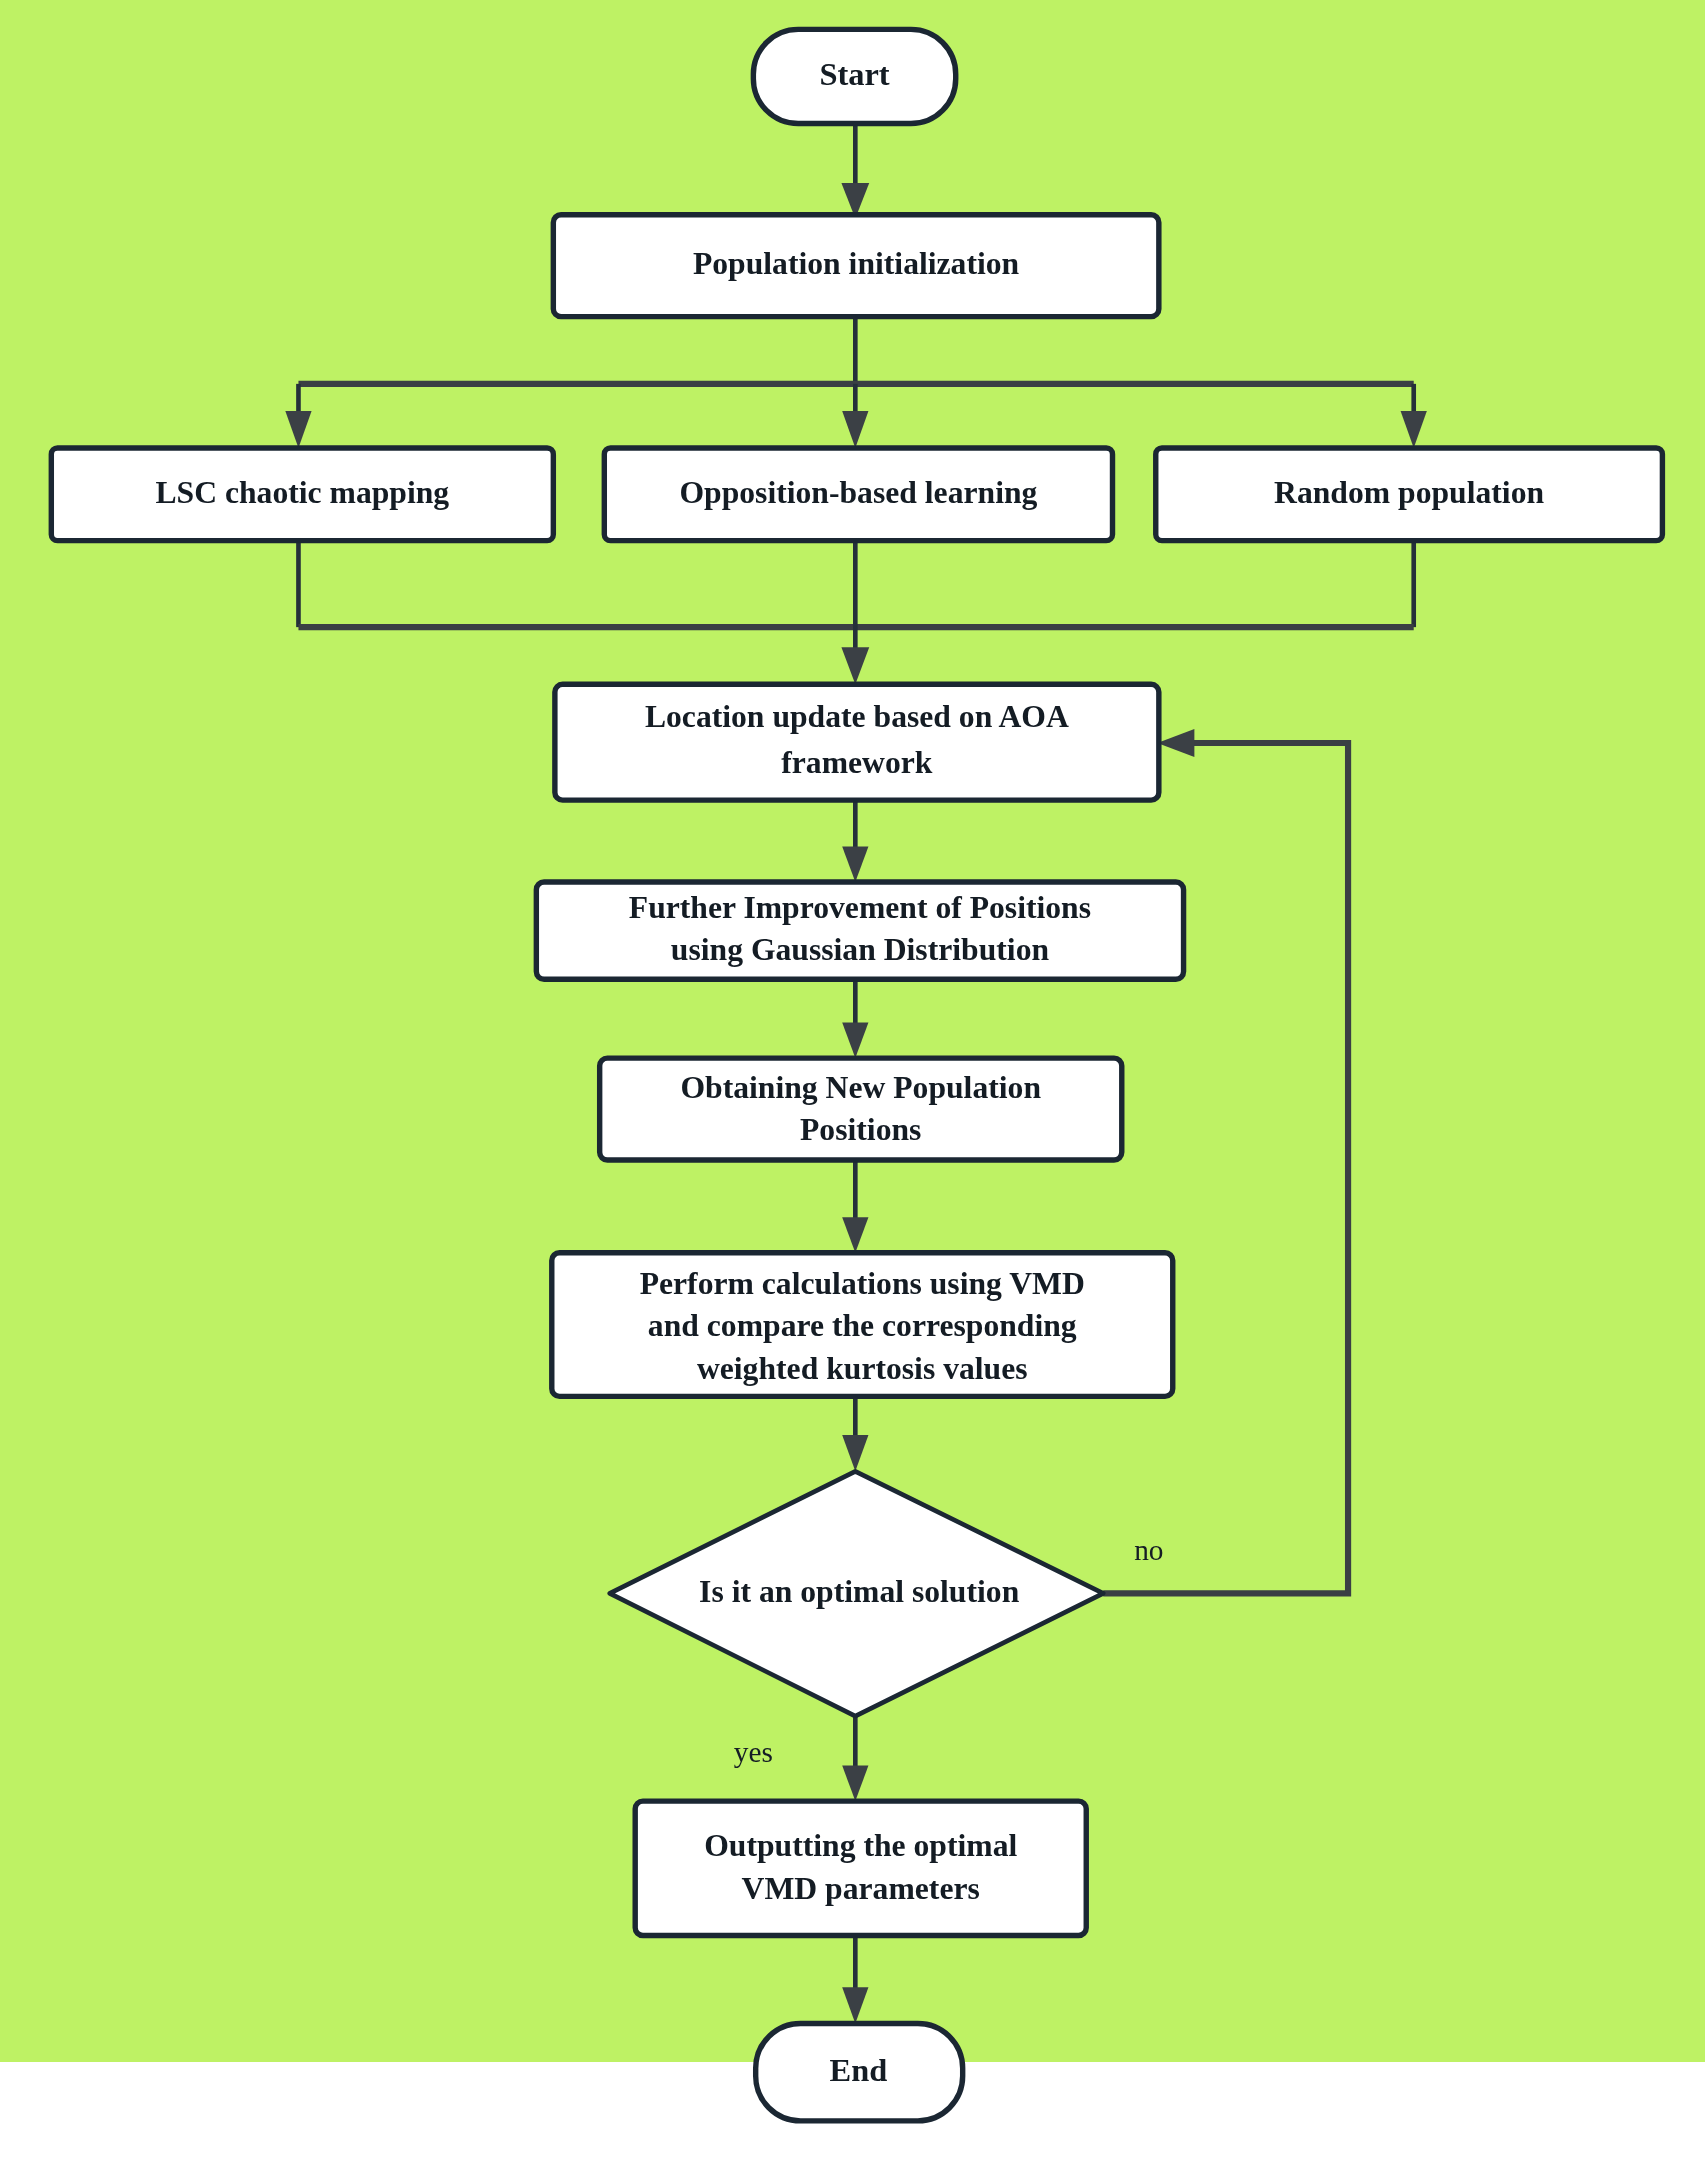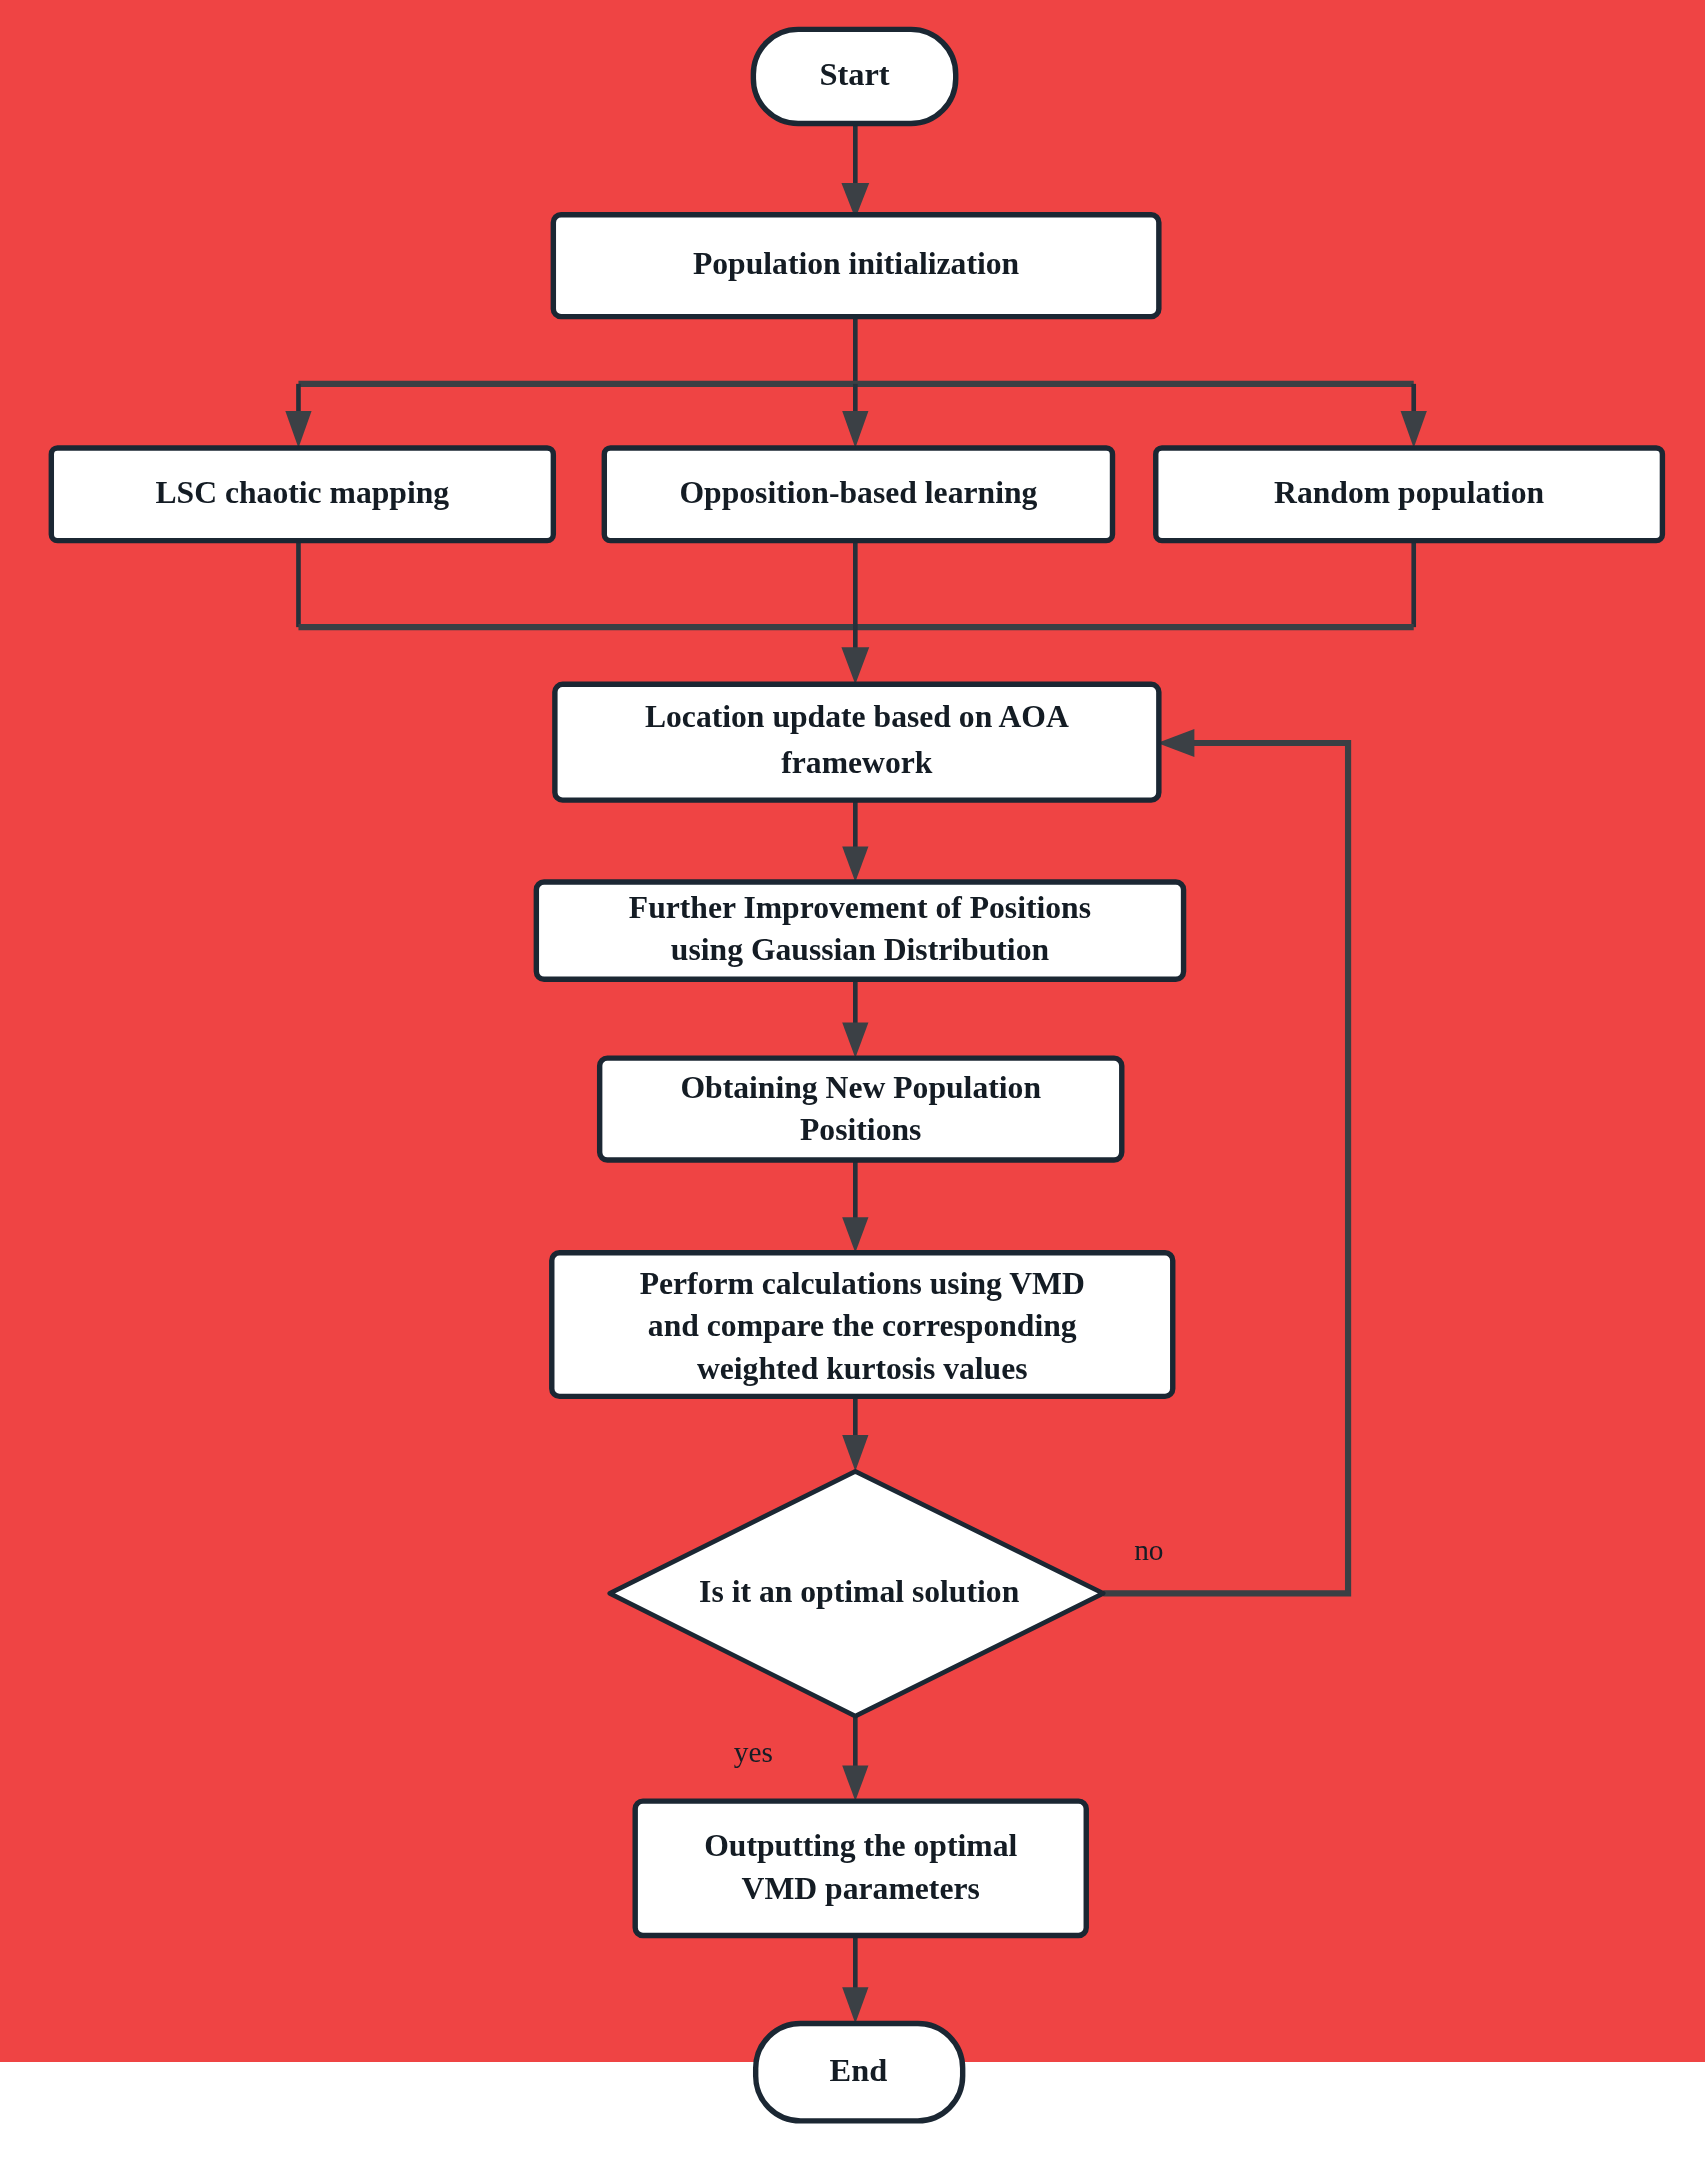--- a/index.html
+++ b/index.html
@@ -11,21 +11,21 @@
   body {
     width: 1706px;
     height: 2161px;
     overflow: hidden;
     font-family: "Liberation Serif", "DejaVu Serif", serif;
   }
   #flow-root {
     position: relative;
     width: 1706px;
     height: 2062px;
-    background: #ef4444;
+    background: #bef264;
   }
   svg#flow-svg {
     position: absolute;
     top: 0;
     left: 0;
     width: 1706px;
     height: 2161px;
     display: block;
   }
   .node-shape {

